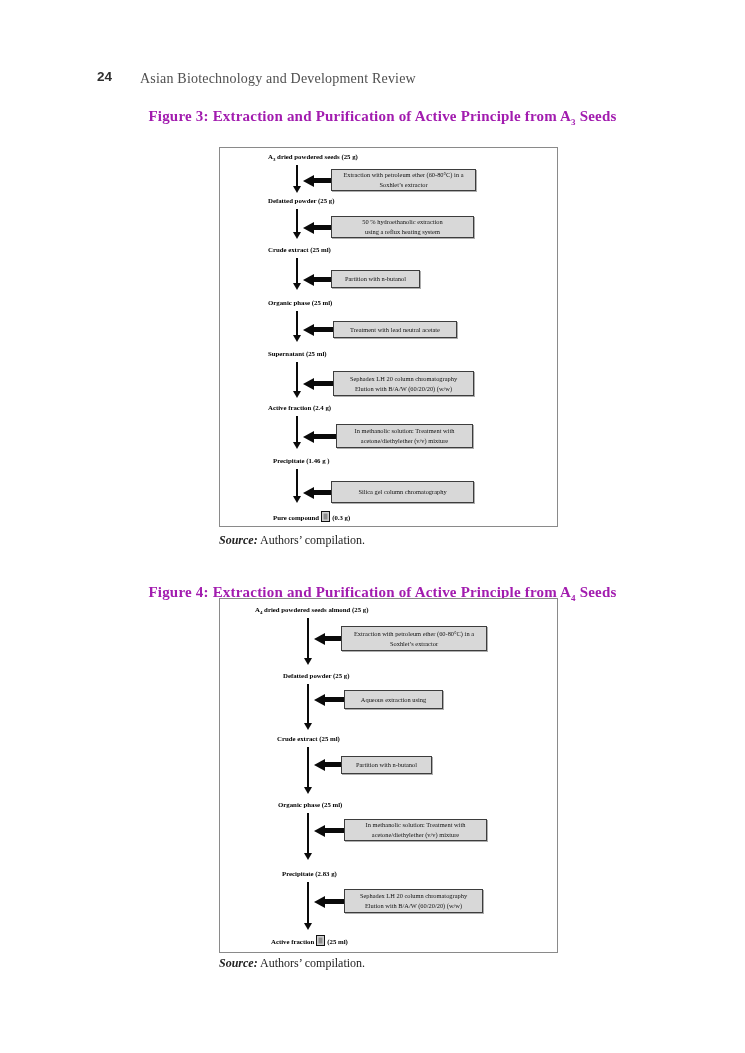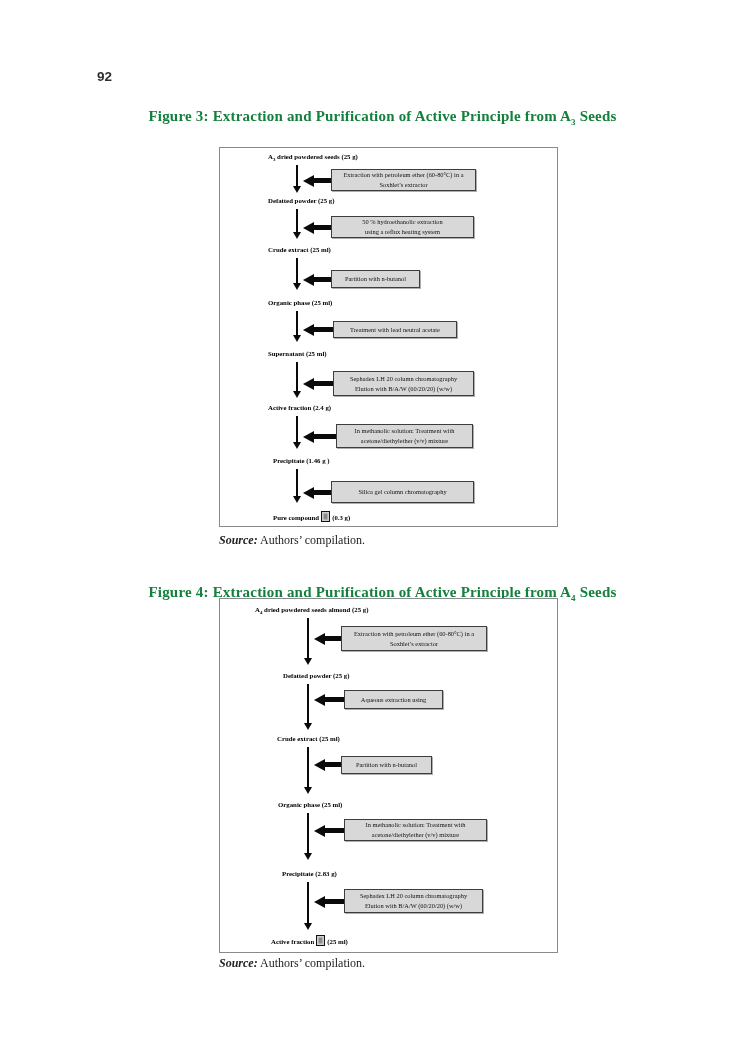--- a/index.html
+++ b/index.html
@@ -11,21 +11,21 @@
   .page-num {
     position:absolute; left:97px; top:69px;
     font:bold 13.5px "Liberation Sans", sans-serif; color:#2f2f2f;
   }
   .journal {
     position:absolute; left:140px; top:71px;
     font:14px "Liberation Serif", serif; color:#4f4f4f; letter-spacing:0.2px;
   }
   .fig-title {
     position:absolute; left:20px; width:725px; text-align:center;
-    font:bold 15px "Liberation Serif", serif; color:#15803d; letter-spacing:0.2px;
+    font:bold 15px "Liberation Serif", serif; color:#a21caf; letter-spacing:0.2px;
   }
   .fig-title sub { font-size:9px; }
   .frame {
     position:absolute; border:1.4px solid #8a8a8a; background:#ffffff;
   }
   .node {
     position:absolute; white-space:nowrap;
     font:bold 6.8px "Liberation Serif", serif; color:#000;
   }
   .node sub { font-size:5px; }
@@ -57,21 +57,22 @@
     display:inline-block; width:7px; height:9px; background:#8c8c8c;
     border:1px solid #111; box-shadow:inset 0 0 0 1.5px #cfcfcf;
     vertical-align:-2px; margin:0 2px 0 2px;
   }
 </style>
 </head>
 <body>
 
 <div class="page">
 
-  <div class="page-num">92</div>
+  <div class="page-num">24</div>
+  <div class="journal">Asian Biotechnology and Development Review</div>
 
   <div class="fig-title" style="top:108px;">
     <span>Figure 3: Extraction and Purification of Active Principle from A</span><sub>3</sub><span> Seeds</span>
   </div>
 
   <div class="frame" style="left:219px; top:147px; width:337px; height:378px;">
 
     <div class="node" style="left:48px; top:5px;">
       <span>A</span><sub>3</sub><span> dried powdered seeds (25 g)</span>
     </div>

